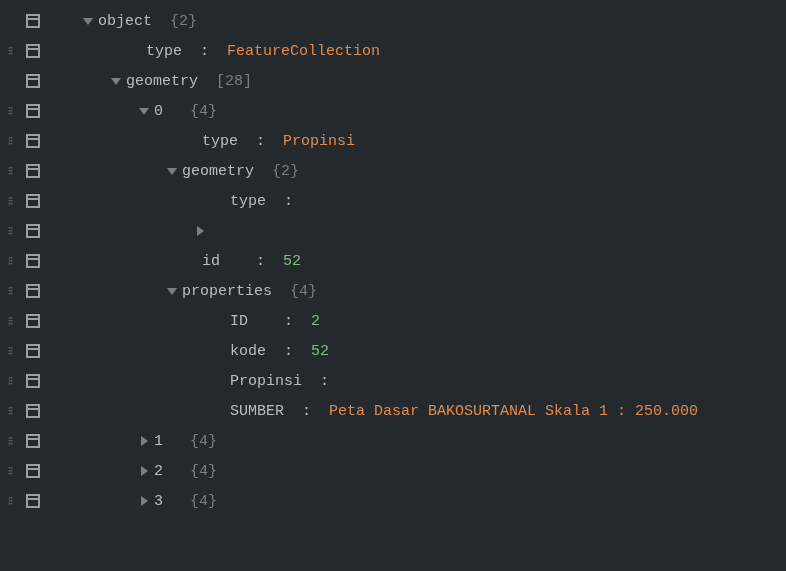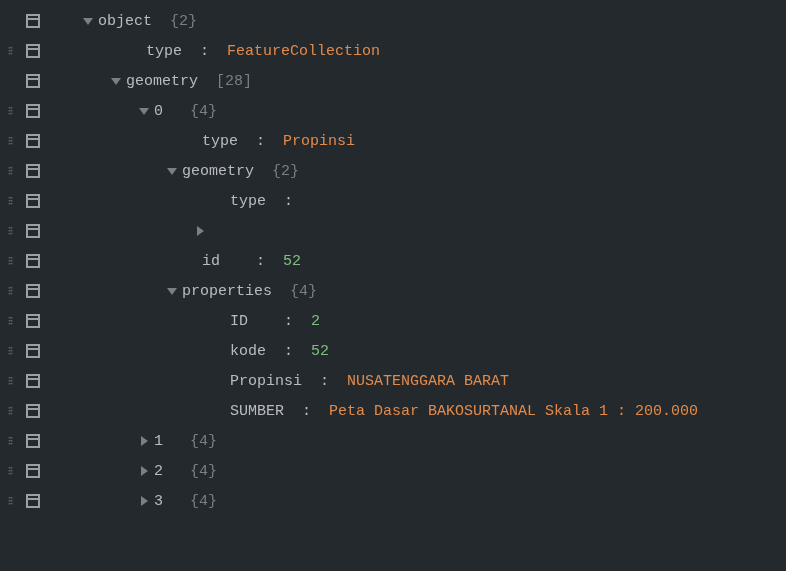--- a/index.html
+++ b/index.html
@@ -248,34 +248,33 @@
     <div class="row">
       <div class="grip">፧፧</div>
       <div class="window">
         <div class="window-icon"></div>
       </div>
       <div class="indent" style="width: 164px;"></div>
       <div class="toggle"></div>
       <div class="content">
         <span class="key">Propinsi</span>
         <span class="colon"> : </span>
-        <span class="string">NUSATENGGARA BARAT</span>
       </div>
     </div>
     <div class="row">
       <div class="grip">፧፧</div>
       <div class="window">
         <div class="window-icon"></div>
       </div>
       <div class="indent" style="width: 164px;"></div>
       <div class="toggle"></div>
       <div class="content">
         <span class="key">SUMBER</span>
         <span class="colon"> : </span>
-        <span class="string">Peta Dasar BAKOSURTANAL Skala 1 : 200.000</span>
+        <span class="string">Peta Dasar BAKOSURTANAL Skala 1 : 250.000</span>
       </div>
     </div>
     <div class="row">
       <div class="grip">፧፧</div>
       <div class="window">
         <div class="window-icon"></div>
       </div>
       <div class="indent" style="width: 88px;"></div>
       <div class="toggle">
         <div class="tri-right"></div>

